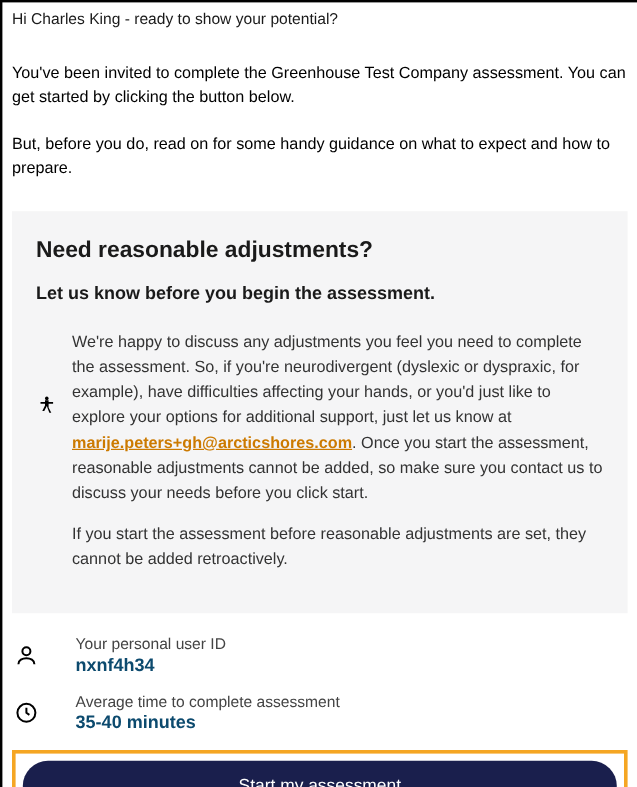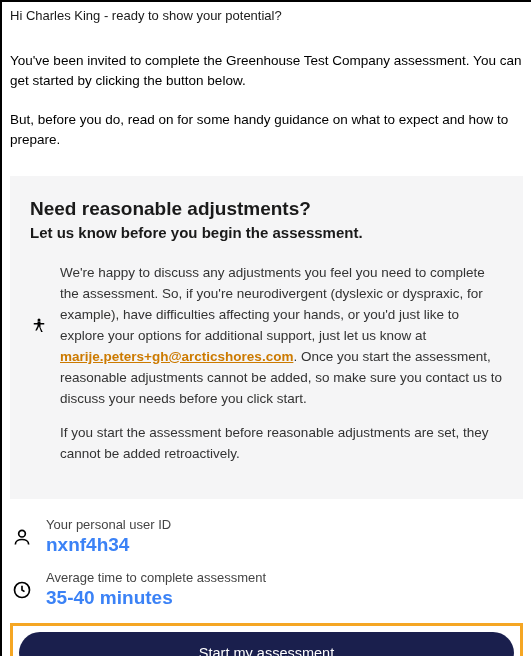--- a/index.html
+++ b/index.html
@@ -30,21 +30,21 @@
     }
     .adjust-box {
       background: #f5f5f6;
       padding: 22px 20px 20px 20px;
       margin-top: 26px;
       margin-bottom: 18px;
     }
     .adjust-heading {
       font-size: 19px;
       font-weight: bold;
-      margin-bottom: 4px;
+      margin-bottom: 16px;
     }
     .adjust-subheading {
       font-size: 15px;
       font-weight: bold;
       margin-bottom: 22px;
     }
     .adjust-body {
       display: flex;
       gap: 12px;
       align-items: flex-start;
@@ -61,38 +61,38 @@
     .adjust-text p {
       margin-bottom: 14px;
     }
     .adjust-text a {
       color: #cc7a00;
       font-weight: 600;
     }
     .info-row {
       display: flex;
       align-items: center;
-      gap: 14px;
+      gap: 31px;
       margin: 12px 0 14px 2px;
     }
     .info-icon {
       flex: 0 0 20px;
       display: flex;
       align-items: center;
       justify-content: center;
     }
     .info-label {
       font-size: 13px;
       color: #444;
       margin-bottom: 2px;
     }
     .info-value {
-      font-size: 19px;
+      font-size: 15px;
       font-weight: bold;
-      color: #3b82f6;
+      color: #0c4a6e;
     }
     .button-wrap {
       border: 3px solid #f5a623;
       padding: 6px;
       margin-top: 6px;
     }
     .start-button {
       width: 100%;
       background: #1a1f4d;
       color: #fff;

